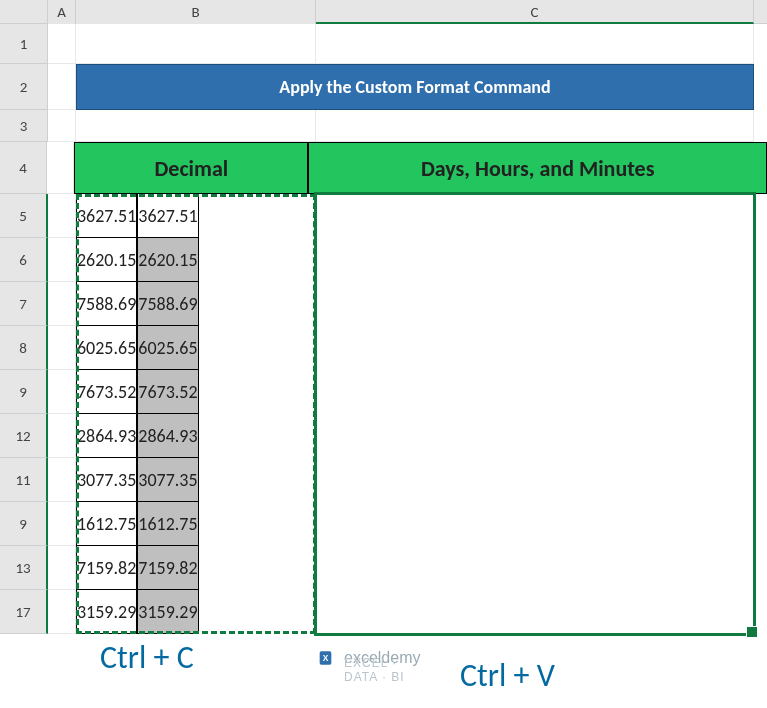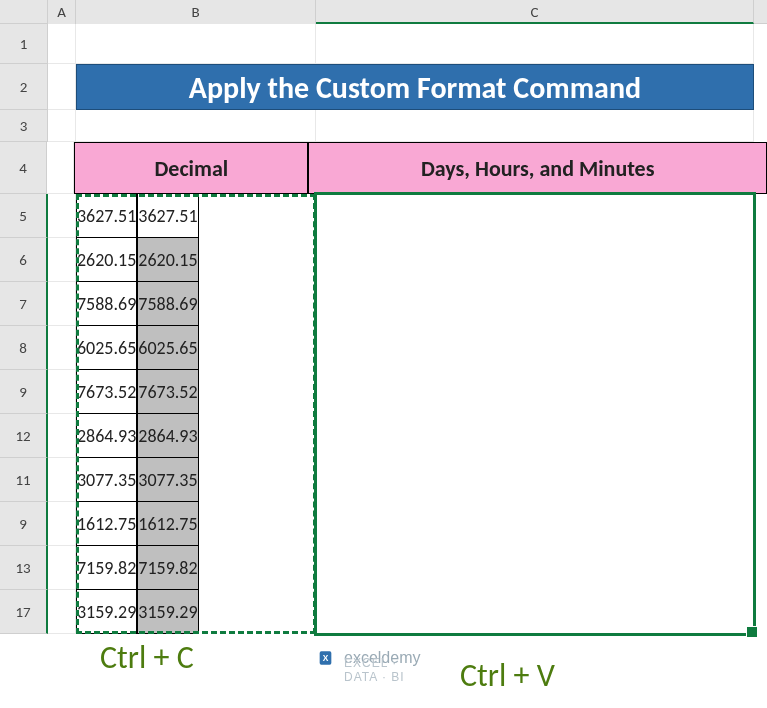--- a/index.html
+++ b/index.html
@@ -75,30 +75,30 @@
   }
   .row-1 { height: 40px; }
   .row-2 { height: 46px; }
   .row-3 { height: 32px; }
   .row-4 { height: 52px; }
   .data-row { height: 44px; }
 
   .title-bar {
     background: #2f6fad;
     color: #fff;
-    font-size: 30px;
+    font-size: 18px;
     font-weight: 700;
     display: flex;
     align-items: center;
     justify-content: center;
     height: 46px;
     border: 1px solid #1d4d7a;
   }
   .header-cell {
-    background: #f9a8d4;
+    background: #22c55e;
     font-size: 22px;
     font-weight: 700;
     color: #222;
     display: flex;
     align-items: center;
     justify-content: center;
     height: 52px;
     border: 1px solid #000;
   }
   .data-B {
@@ -151,21 +151,21 @@
     position: absolute;
     right: -4px; bottom: -4px;
     width: 10px; height: 10px;
     background: #0f7b3f;
     border: 1px solid #fff;
   }
 
   .annotation {
     position: absolute;
     font-size: 32px;
-    color: #4d7c0f;
+    color: #0369a1;
     font-family: Calibri, Arial, sans-serif;
   }
   .ann-c { left: 100px; top: 638px; }
   .ann-v { left: 460px; top: 656px; }
 
   .watermark {
     position: absolute;
     left: 318px; top: 648px;
     font-size: 16px;
     color: #9aaab5;

